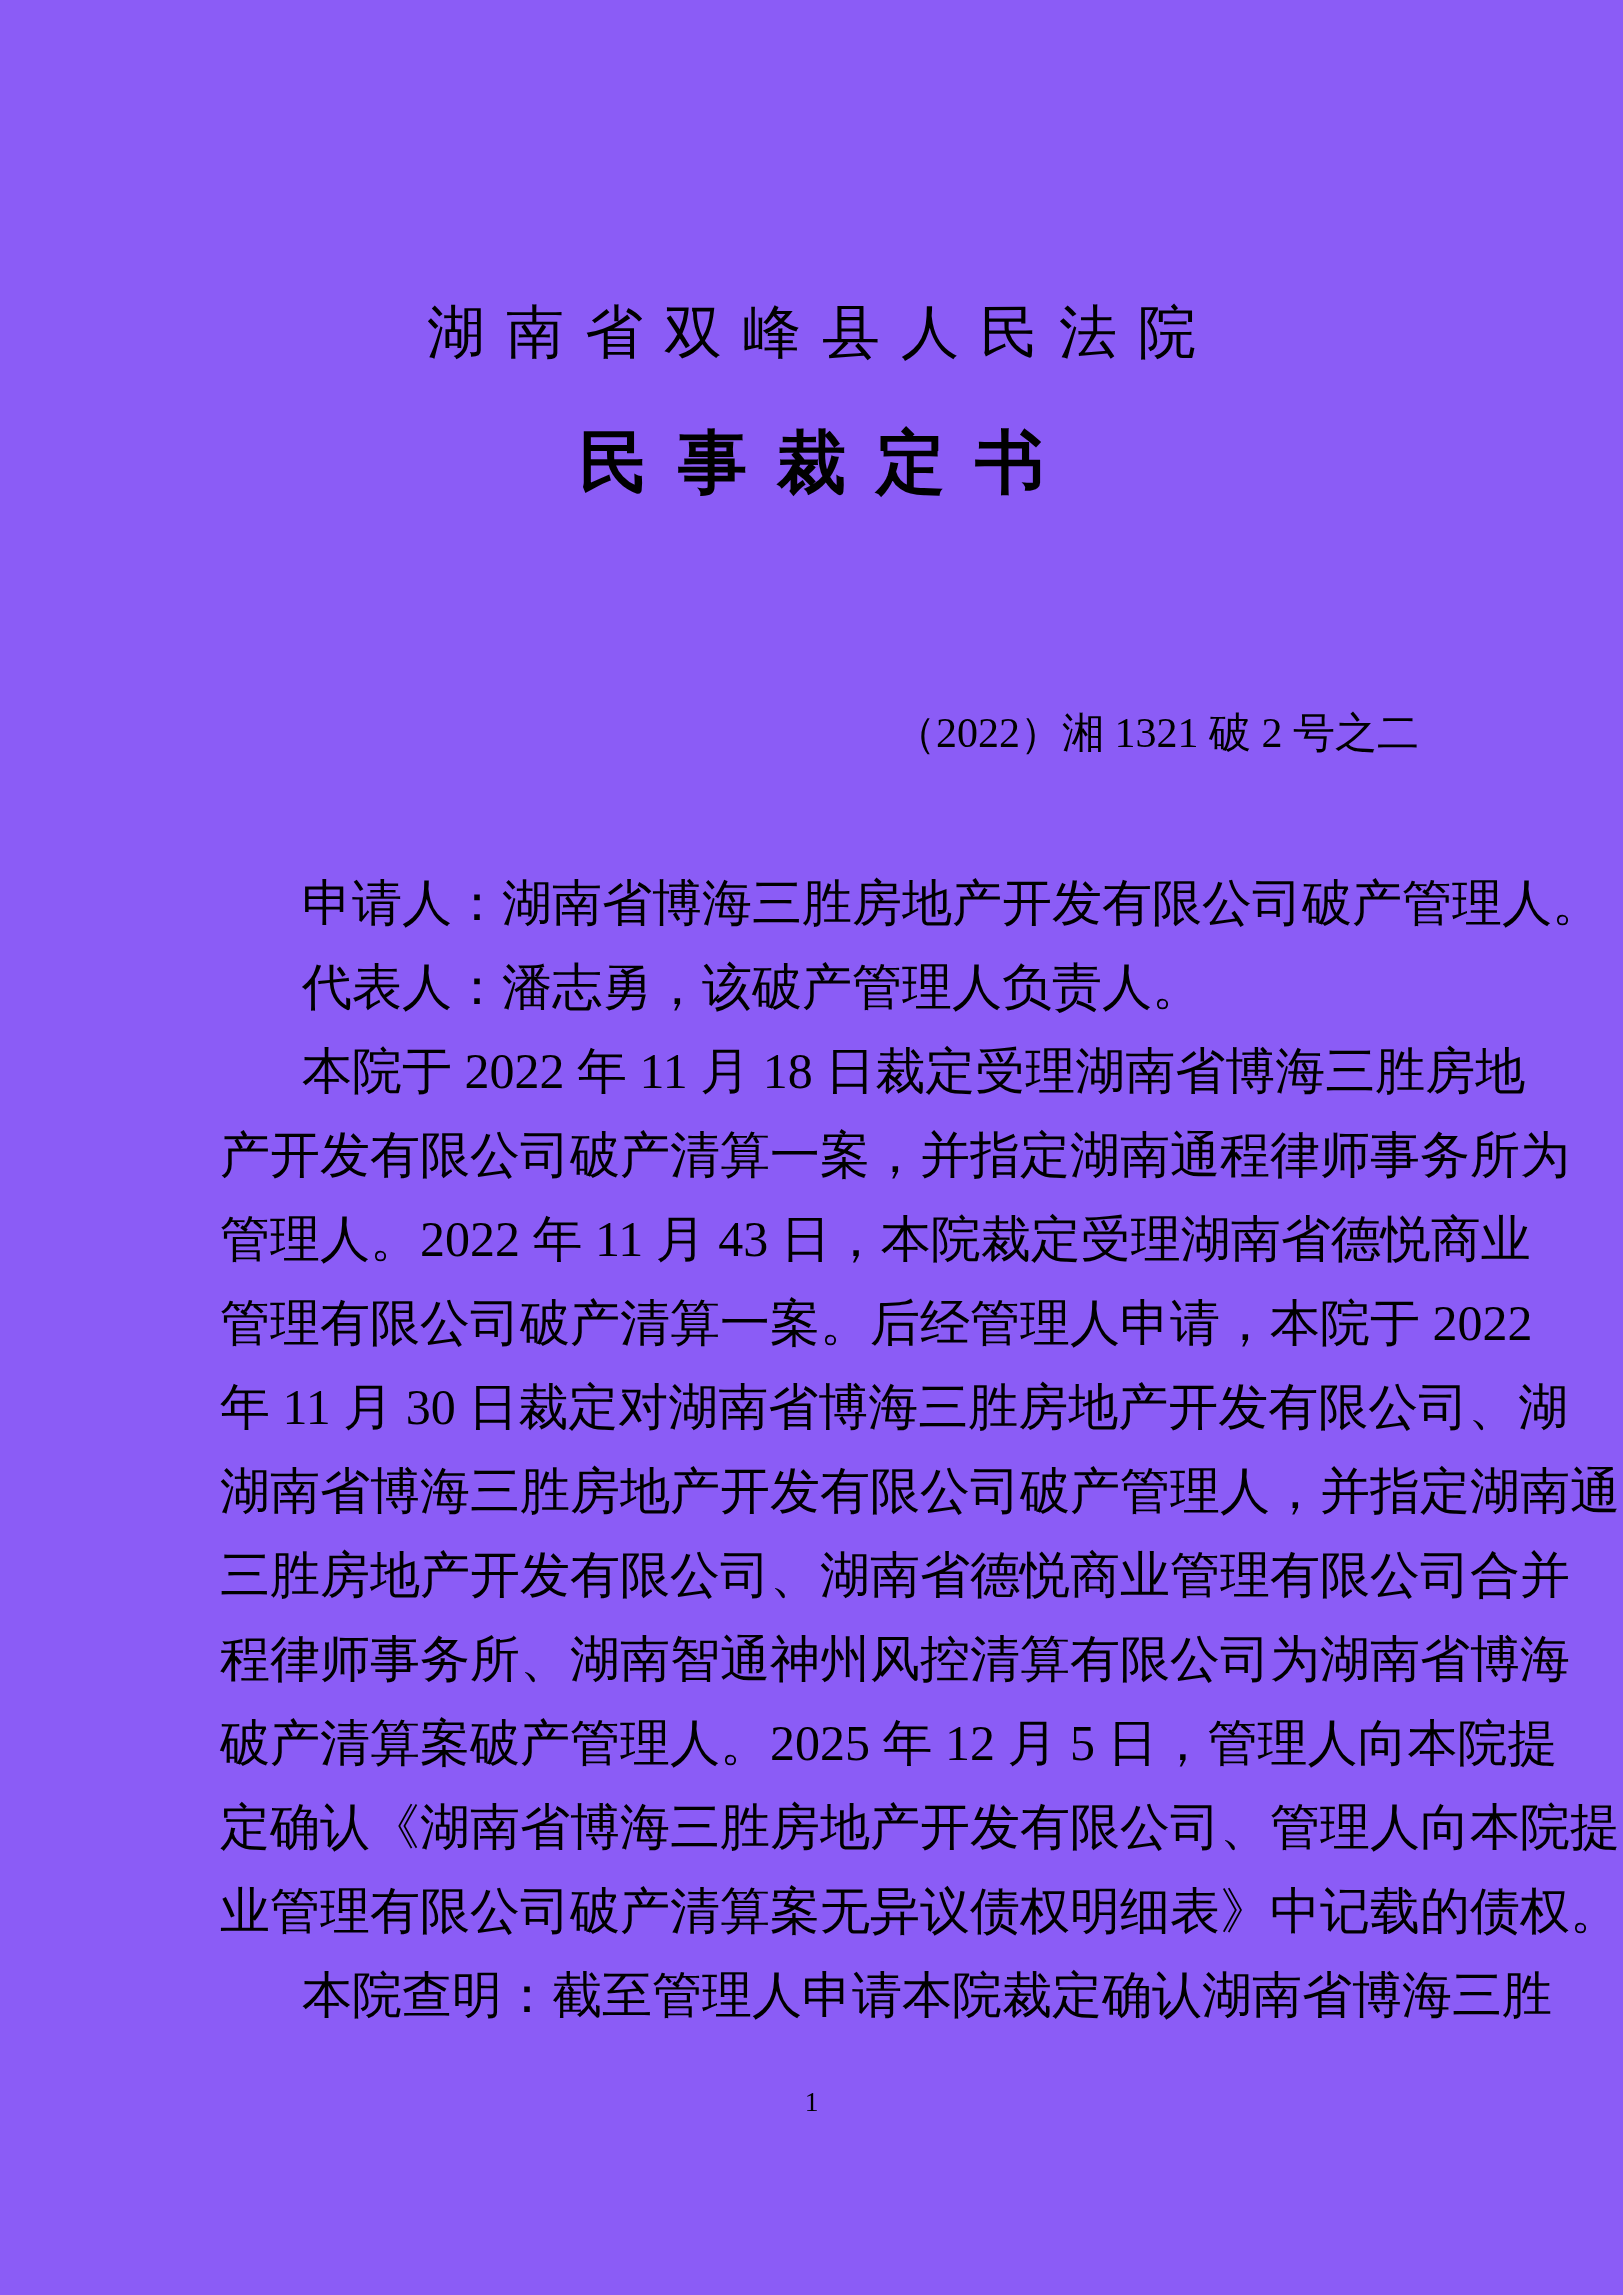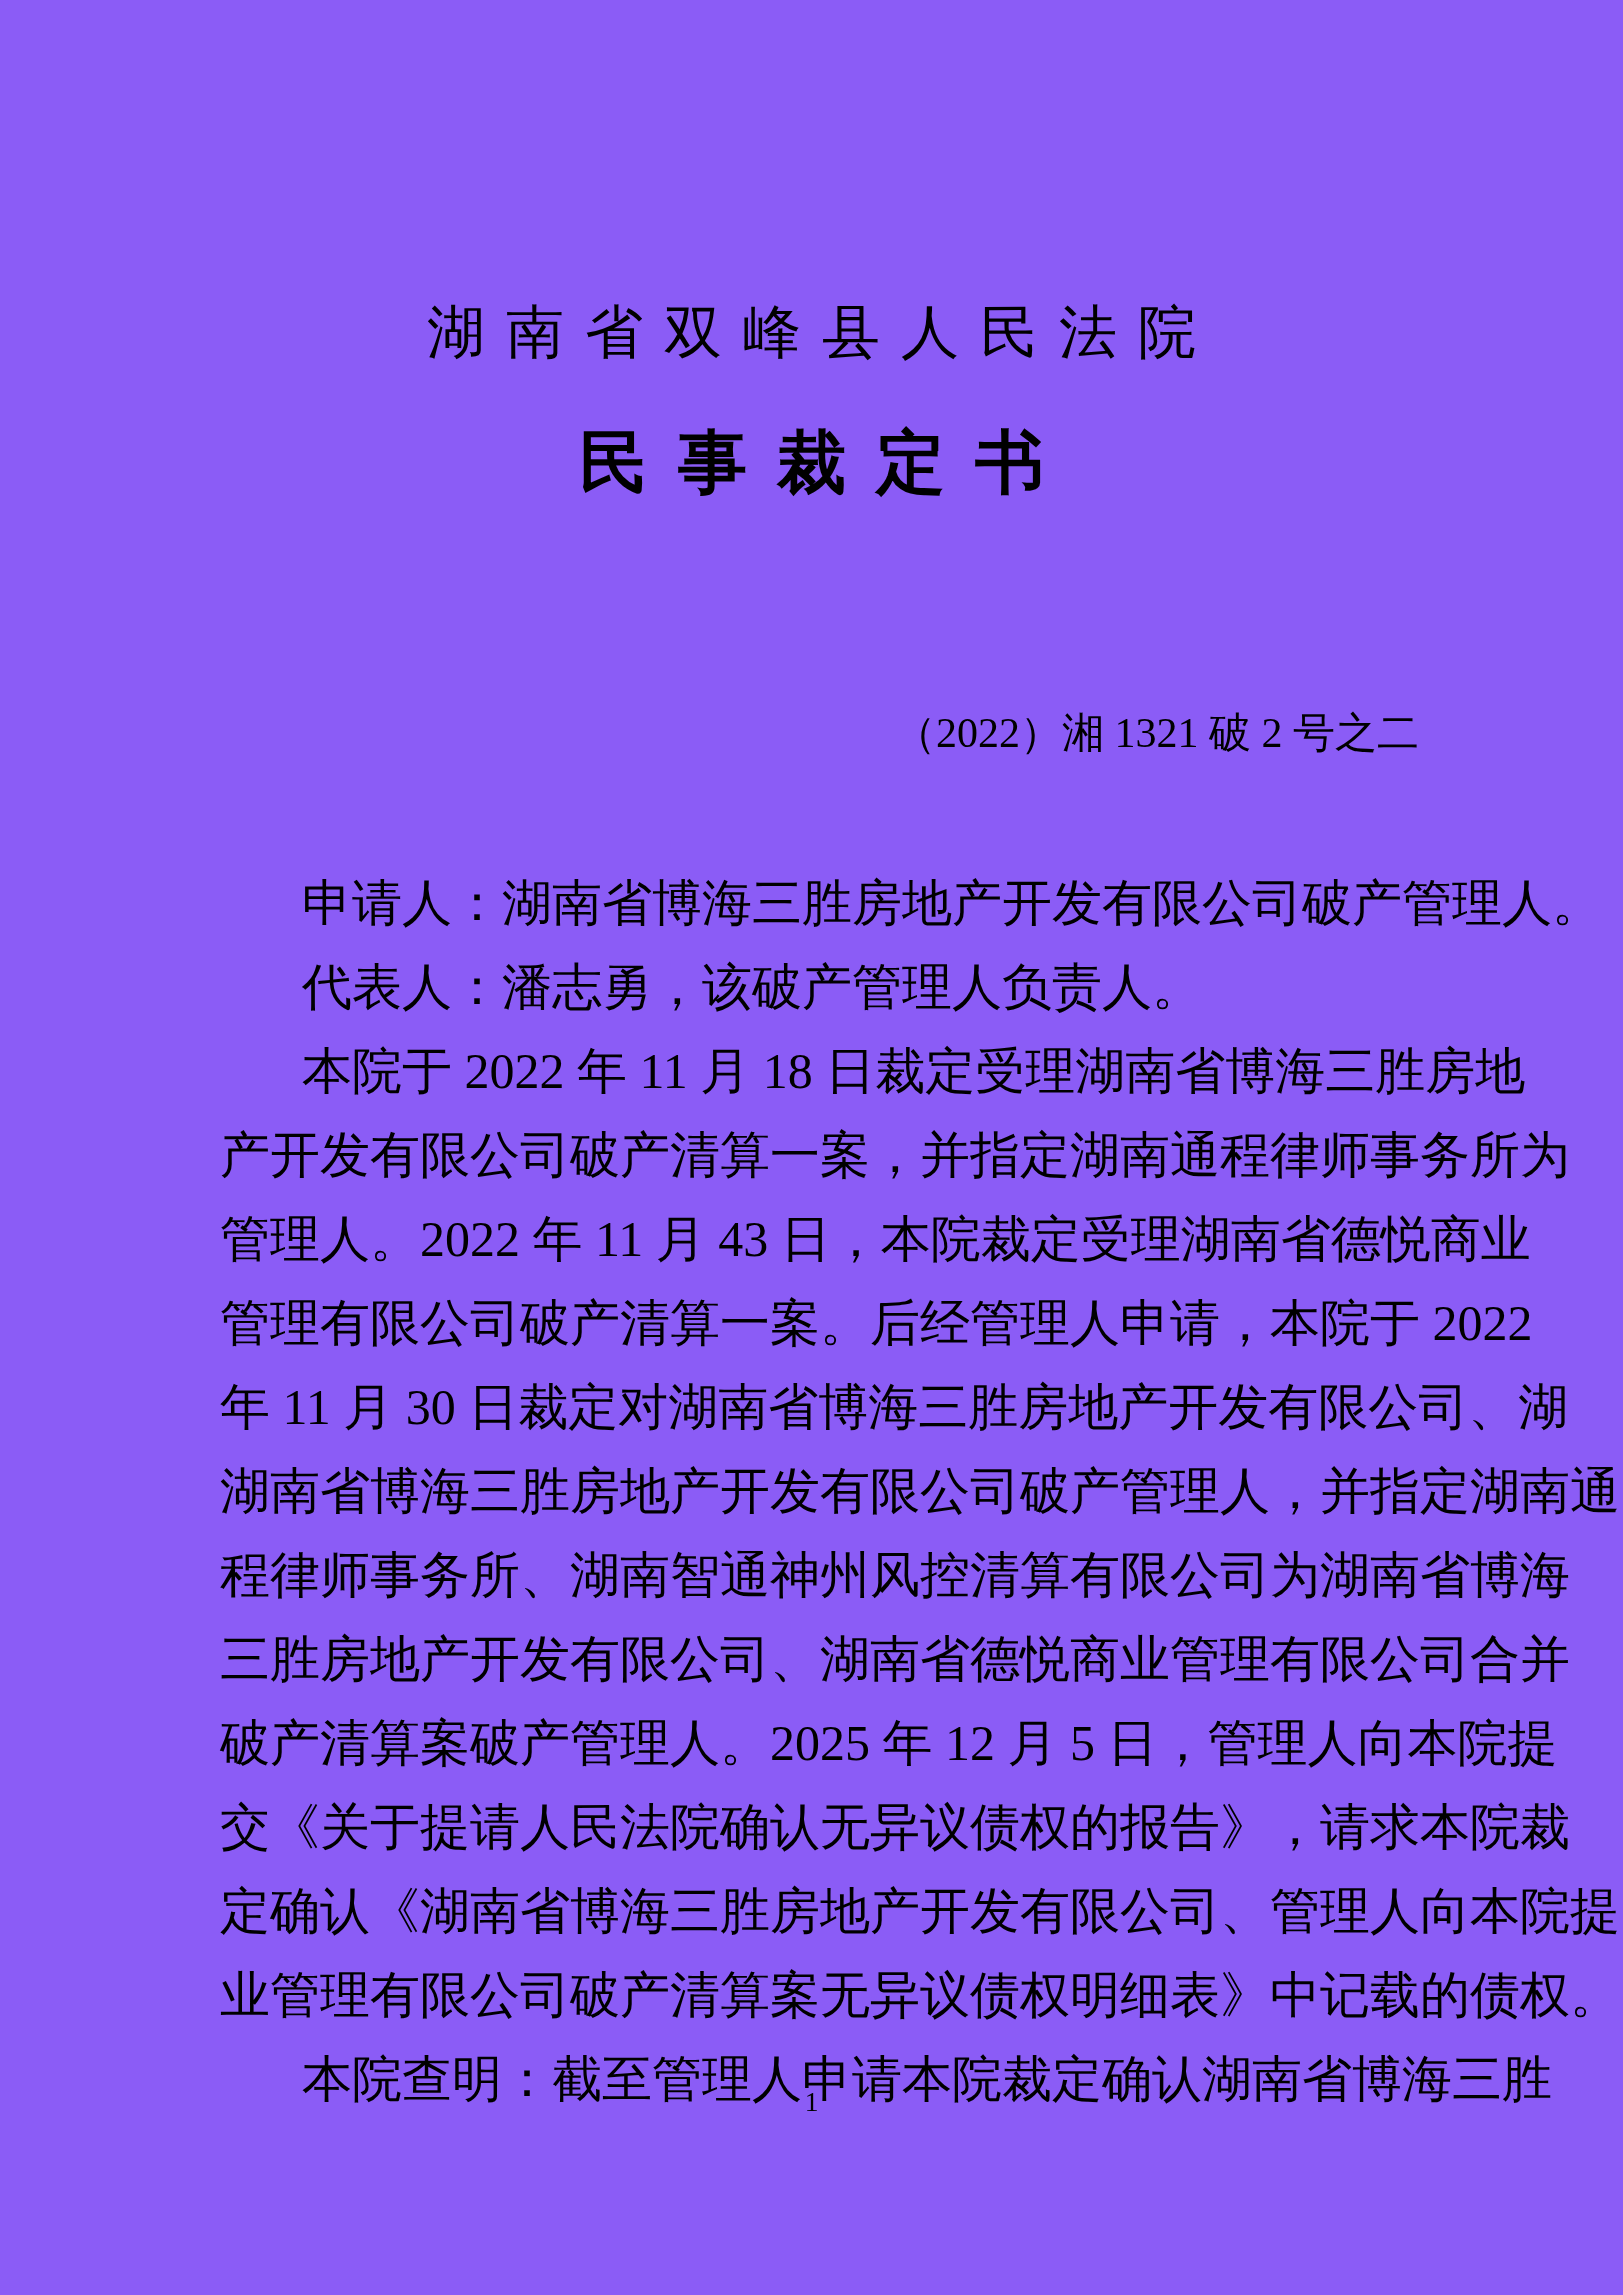--- a/index.html
+++ b/index.html
@@ -87,24 +87,23 @@
 
   <div class="body-text">
     <div class="line indent">申请人：湖南省博海三胜房地产开发有限公司破产管理人。</div>
     <div class="line indent">代表人：潘志勇，该破产管理人负责人。</div>
     <div class="line indent">本院于 2022 年 11 月 18 日裁定受理湖南省博海三胜房地</div>
     <div class="line">产开发有限公司破产清算一案，并指定湖南通程律师事务所为</div>
     <div class="line">管理人。2022 年 11 月 43 日，本院裁定受理湖南省德悦商业</div>
     <div class="line">管理有限公司破产清算一案。后经管理人申请，本院于 2022</div>
     <div class="line">年 11 月 30 日裁定对湖南省博海三胜房地产开发有限公司、湖</div>
     <div class="line">湖南省博海三胜房地产开发有限公司破产管理人，并指定湖南通</div>
+    <div class="line">三胜房地产开发有限公司、湖南省德悦商业管理有限公司合并</div>
     <div class="line">程律师事务所、湖南智通神州风控清算有限公司为湖南省博海</div>
-    <div class="line">三胜房地产开发有限公司、湖南省德悦商业管理有限公司合并</div>
     <div class="line">破产清算案破产管理人。2025 年 12 月 5 日，管理人向本院提</div>
-    <div class="line">交《关于提请人民法院确认无异议债权的报告》，请求本院裁</div>
     <div class="line">定确认《湖南省博海三胜房地产开发有限公司、管理人向本院提</div>
     <div class="line">业管理有限公司破产清算案无异议债权明细表》中记载的债权。</div>
     <div class="line indent">本院查明：截至管理人申请本院裁定确认湖南省博海三胜</div>
   </div>
 
   <div class="page-number">1</div>
 
 </div>
 
 

